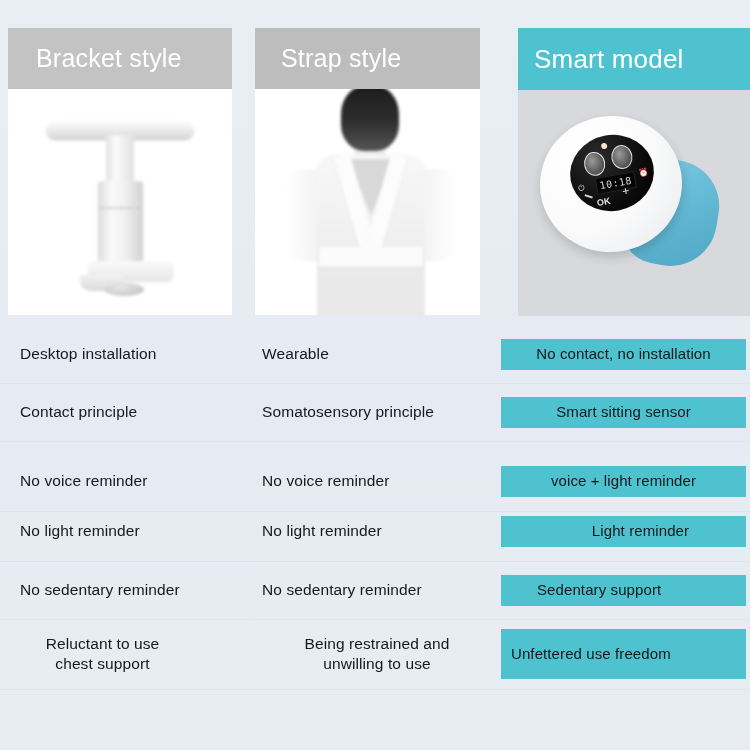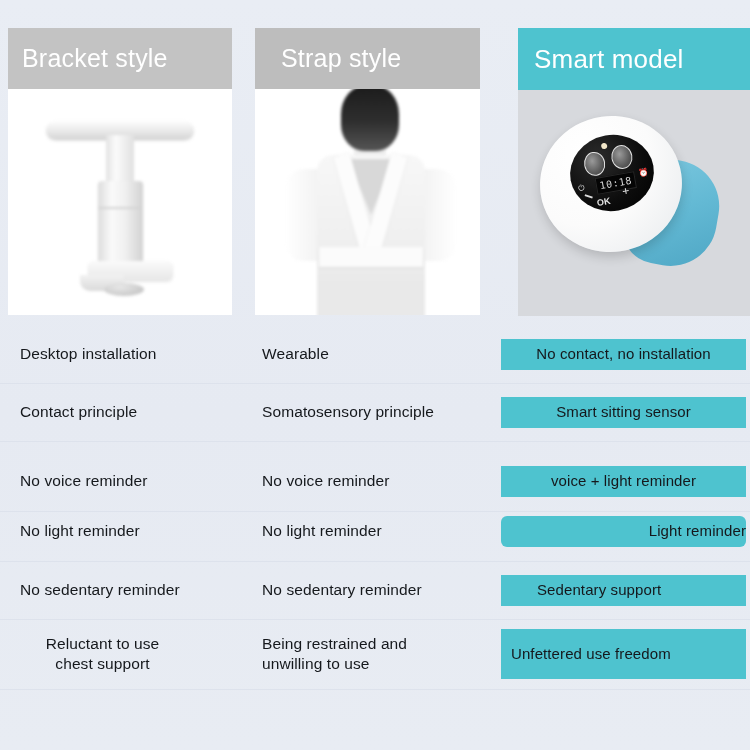--- a/index.html
+++ b/index.html
@@ -29,21 +29,21 @@
     align-items: center;
     box-sizing: border-box;
   }
   .hdr-label {
     color: #ffffff;
     font-size: 25px;
     font-weight: 400;
     letter-spacing: 0.2px;
     white-space: nowrap;
   }
-  .hdr-1 { left: 8px;   top: 28px; width: 224px; background: #c3c3c3; padding-left: 14px; }
+  .hdr-1 { left: 8px;   top: 28px; width: 224px; background: #c3c3c3; padding-left: 28px; }
   .hdr-2 { left: 255px; top: 28px; width: 225px; background: #bdbdbd; padding-left: 26px; }
   .hdr-3 { left: 518px; top: 28px; width: 232px; background: #4ec3cf; padding-left: 16px; height: 62px;}
   .hdr-3 .hdr-label { font-size: 26px; }
 
   
   .imgpanel {
     position: absolute;
     overflow: hidden;
   }
   .img-1 { left: 8px;   top: 89px; width: 224px; height: 226px; background: #ffffff; }
@@ -217,35 +217,35 @@
   .cell-2 { left: 262px; width: 230px; }
   .cell-3 { left: 501px; width: 245px; justify-content: center; }
 
   .txt {
     font-size: 15.5px;
     font-weight: 400;
     color: #15181c;
     line-height: 1.32;
     letter-spacing: 0.1px;
   }
-  .txt-2line { width: 100%; }
+  .txt-2line { text-align: center; width: 100%; }
   .cell-1 .txt-2line { text-align: center; padding-right: 50px; }
 
   .badge {
     background: #4ec3cf;
     display: flex;
     align-items: center;
     justify-content: center;
     box-sizing: border-box;
     width: 245px;
     height: 31px;
   }
   .badge .txt { font-size: 15px; }
   .badge-tall { height: 50px; }
-  .badge-left { justify-content: flex-end; padding-left: 34px; border-radius: 6px; }
+  .badge-left { justify-content: center; padding-left: 34px; }
   .badge-left2 { justify-content: flex-start; padding-left: 36px; }
   .badge-left3 { justify-content: flex-start; padding-left: 10px; }
 </style>
 </head>
 <body>
 
 <div class="page">
 
   <div class="hdr hdr-1">
     <span class="hdr-label">Bracket style</span>

